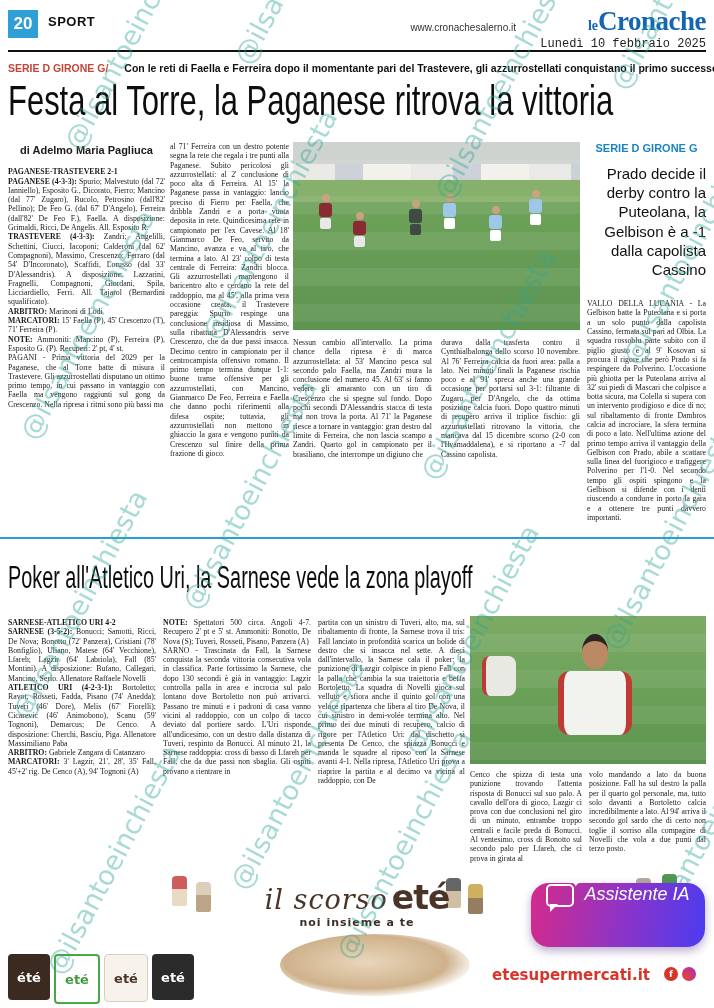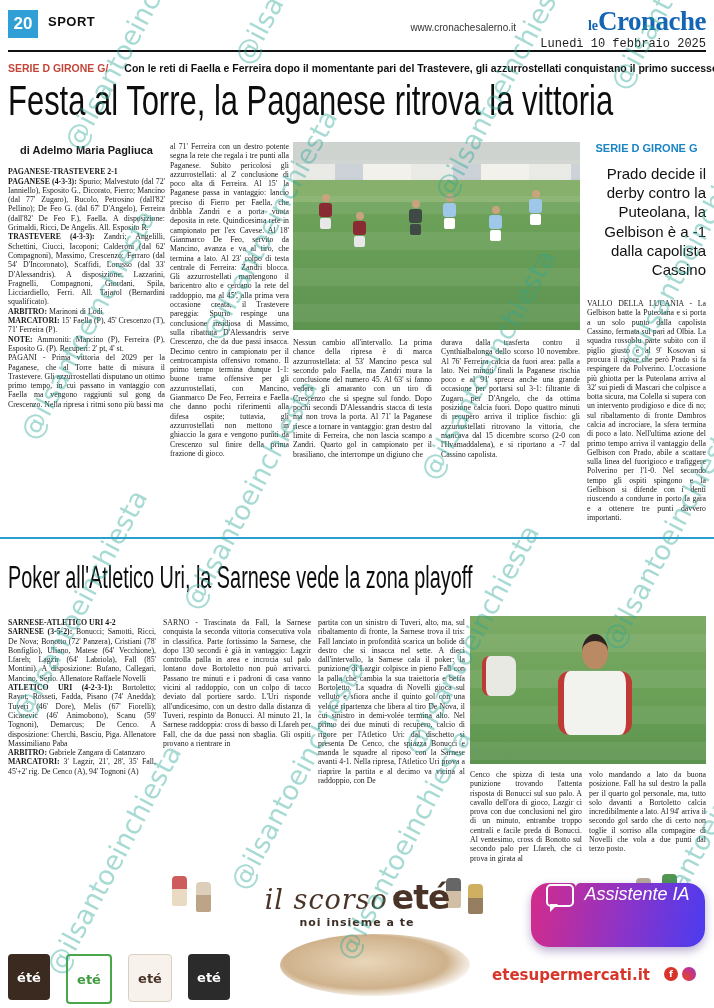--- a/index.html
+++ b/index.html
@@ -87,21 +87,21 @@
   .ad{position:absolute;left:0;right:0;top:872px;height:136px;background:#fff;z-index:2;}
   .ad-brand{position:absolute;top:6px;left:0;right:0;text-align:center;color:#4a3428;}
   .ad-script{font-family:"DejaVu Serif",serif;font-style:italic;font-size:27px;letter-spacing:1px;}
   .ad-bold{font-family:"DejaVu Sans",sans-serif;font-weight:bold;font-size:33px;letter-spacing:-1px;}
   .ad-tag{position:absolute;top:44px;left:0;right:12px;text-align:center;
           font-family:"DejaVu Sans",sans-serif;font-weight:bold;font-size:11px;color:#3c2e24;
           letter-spacing:1px;padding-left:12px;}
   .handshake{position:absolute;top:62px;left:280px;width:190px;height:62px;border-radius:50%;
           background:radial-gradient(ellipse at 45% 45%,#e9d6ba 0,#cfb28c 55%,rgba(255,255,255,0) 75%);}
   .fig{position:absolute;width:15px;height:30px;border-radius:4px 4px 2px 2px;opacity:.9;}
-  .logos{position:absolute;left:8px;bottom:4px;display:flex;gap:16px;}
+  .logos{position:absolute;left:8px;bottom:4px;display:flex;gap:4px;}
   .logo-tile{width:42px;height:46px;display:flex;align-items:center;justify-content:center;
           font-family:"DejaVu Sans",sans-serif;font-weight:bold;font-size:13px;border-radius:4px;}
   .lt1{background:#3a2a20;color:#fff;}
   .lt2{background:#fff;border:2px solid #4aa64a;color:#3f9c3f;}
   .lt3{background:#f7f3ec;border:1px solid #d8cfc2;color:#4a3428;}
   .lt4{background:#2b2b2b;color:#fff;}
   .ad-site{position:absolute;right:64px;top:94px;font-family:"DejaVu Sans",sans-serif;
           font-weight:bold;font-size:15px;color:#d8352a;}
   .socials{position:absolute;right:18px;top:95px;display:flex;gap:4px;}
   .soc{width:14px;height:14px;border-radius:50%;color:#fff;font-family:"DejaVu Sans",sans-serif;
@@ -201,20 +201,21 @@
   <div class="headline h2">Poker all'Atletico Uri, la Sarnese vede la zona playoff</div>
 
   <div class="col c-a2-1">
       <p class="bx"><b class="lead">SARNESE-ATLETICO URI 4-2</b></p>
       <p class="bx"><b class="lead">SARNESE (3-5-2):</b> Bonucci; Samotti, Ricci, De Nova; Bonotto (72' Panzera), Cristiani (78' Bonfiglio), Uliano, Matese (64' Vecchione), Lfareh; Lagzir (64' Labriola), Fall (85' Montini). A disposizione: Bufano, Callegari, Mancino, Serio. Allenatore Raffaele Novelli</p>
       <p class="bx"><b class="lead">ATLETICO URI (4-2-3-1):</b> Bortoletto; Ravot, Rosseti, Fadda, Pisano (74' Anedda); Tuveri (46' Dore), Melis (67' Fiorelli); Cicarevic (46' Animobono), Scanu (59' Tognoni), Demarcus; De Cenco. A disposizione: Cherchi, Basciu, Piga. Allenatore Massimiliano Paba</p>
       <p class="bx"><b class="lead">ARBITRO:</b> Gabriele Zangara di Catanzaro</p>
       <p class="bx"><b class="lead">MARCATORI:</b> 3' Lagzir, 21', 28', 35' Fall, 45'+2' rig. De Cenco (A), 94' Tognoni (A)</p>
     </div>
   <div class="col c-a2-2">
+      <p class="bx"><b class="lead">NOTE:</b> Spettatori 500 circa. Angoli 4-7. Recupero 2' pt e 5' st. Ammoniti: Bonotto, De Nova (S); Tuveri, Rosseti, Pisano, Panzera (A)</p>
       <p class="bx">SARNO - Trascinata da Fall, la Sarnese conquista la seconda vittoria consecutiva vola in classifica. Parte fortissimo la Sarnese, che dopo 130 secondi è già in vantaggio: Lagzir controlla palla in area e incrocia sul palo lontano dove Bortoletto non può arrivarci. Passano tre minuti e i padroni di casa vanno vicini al raddoppio, con un colpo di tacco deviato dal portiere sardo. L'Uri risponde all'undicesimo, con un destro dalla distanza di Tuveri, respinto da Bonucci. Al minuto 21, la Sarnese raddoppia: cross di basso di Lfareh per Fall, che da due passi non sbaglia. Gli ospiti provano a rientrare in</p>
     </div>
   <div class="col c-a2-3">partita con un sinistro di Tuveri, alto, ma, sul ribaltamento di fronte, la Sarnese trova il tris: Fall lanciato in profondità scarica un bolide di destro che si insacca nel sette. A dieci dall'intervallo, la Sarnese cala il poker: la punizione di Lazgir colpisce in pieno Fall con la palla che cambia la sua traiettoria e beffa Bortoletto. La squadra di Novelli gioca sul velluto e sfiora anche il quinto gol con una veloce ripartenza che libera al tiro De Nova, il cui sinistro in demi-volée termina alto. Nel primo dei due minuti di recupero, calcio di rigore per l'Atletico Uri: dal dischetto si presenta De Cenco, che spiazza Bonucci e manda le squadre al riposo con la Sarnese avanti 4-1. Nella ripresa, l'Atletico Uri prova a riaprire la partita e al decimo va vicina al raddoppio, con De</div>
 
   <div class="photo2">
     <div class="stripes"></div>
     <div class="p2-fig">
         <div class="p2-head"></div>
         <div class="p2-torso"></div>
       </div>

